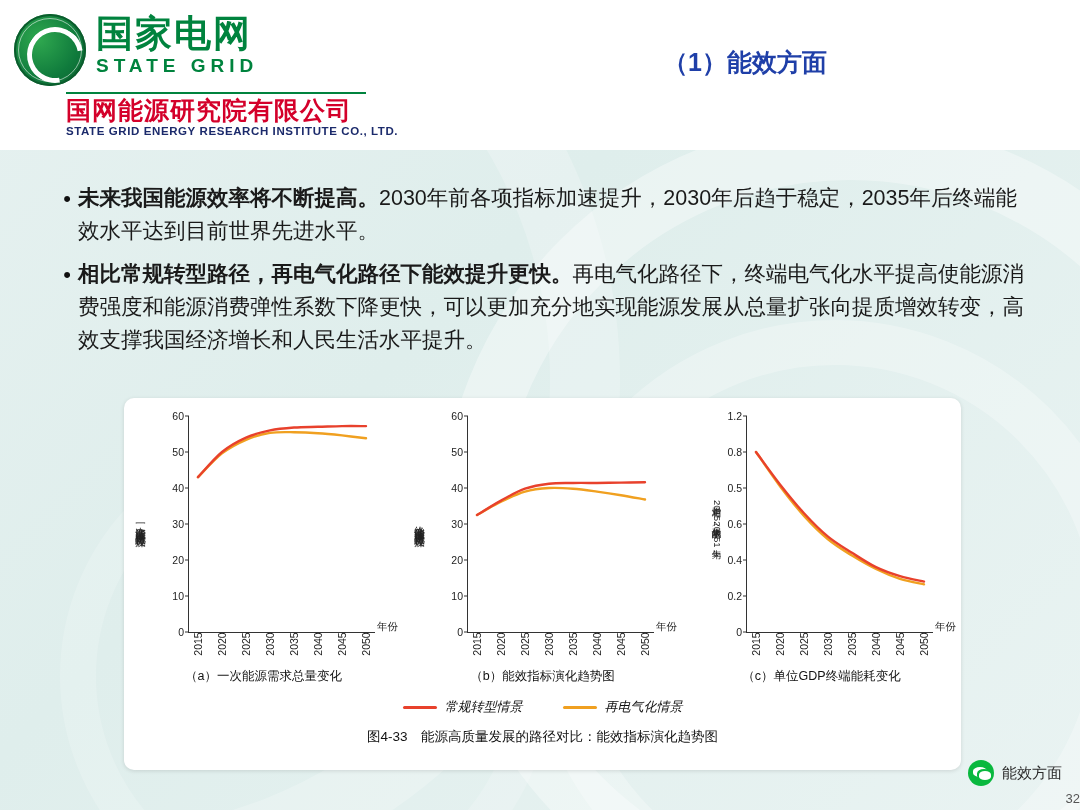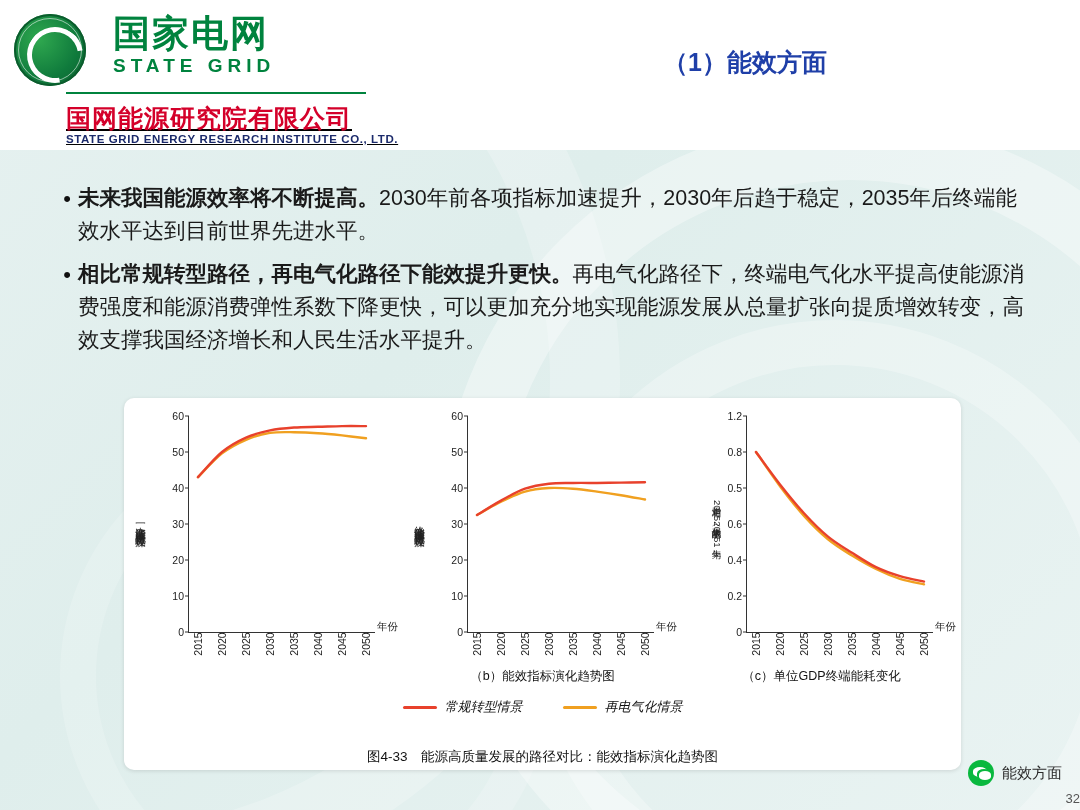--- a/index.html
+++ b/index.html
@@ -31,24 +31,24 @@
     box-shadow:0 0 0 2px #0b5c2d inset;
   }
   .logo-mark:after{
     content:"";position:absolute;left:13px;top:13px;width:46px;height:46px;border-radius:50%;
     border:5px solid #ffffff;border-right-color:transparent;transform:rotate(35deg);
   }
   .logo-mark .ring{
     position:absolute;left:4px;top:4px;right:4px;bottom:4px;border-radius:50%;
     border:1px solid rgba(255,255,255,0.55);
   }
-  .logo-text{margin-left:27px;}
+  .logo-text{margin-left:10px;}
   .cn-name{font-size:37px;font-weight:bold;color:#00833e;letter-spacing:2px;line-height:40px;}
   .en-name{font-size:19px;font-weight:bold;color:#00833e;letter-spacing:5px;line-height:24px;}
-  .inst-block{position:absolute;left:66px;top:104px;text-decoration:underline;}
+  .inst-block{position:absolute;left:66px;top:96px;}
   .inst-cn{font-size:25px;font-weight:bold;color:#d4002a;letter-spacing:1px;line-height:28px;}
   .inst-en{font-size:11.5px;font-weight:bold;color:#1b2a6b;letter-spacing:0.6px;line-height:15px;}
   .rule{position:absolute;left:66px;top:92px;width:300px;height:2px;background:#00833e;}
   .title{
     position:absolute;left:430px;top:44px;width:630px;text-align:center;
     color:#1f3fa8;font-size:25px;font-weight:bold;line-height:36px;
   }
   .title .l2{display:block;}
   
   .bullets{position:absolute;left:56px;top:182px;width:980px;z-index:4;}
@@ -82,21 +82,21 @@
   .xtick{
     position:absolute;top:100%;margin-top:6px;transform:translateX(-50%) rotate(-90deg);
     transform-origin:center center;font-size:10.5px;color:#222;white-space:nowrap;
   }
   .xtickwrap{position:absolute;top:100%;left:0;width:100%;height:46px;}
   .xlabel{position:absolute;left:253px;top:214px;font-size:10.5px;color:#222;}
   .caption{position:absolute;top:262px;left:0;width:100%;text-align:center;font-size:12.5px;color:#111;}
   .legend{position:absolute;left:0;top:300px;width:100%;display:flex;justify-content:center;gap:40px;align-items:center;}
   .lg{display:flex;align-items:center;gap:8px;font-size:13px;color:#111;font-style:italic;}
   .swatch{width:34px;height:3px;border-radius:2px;}
-  .fignum{position:absolute;left:0;top:330px;width:100%;text-align:center;font-size:13.5px;color:#111;margin-top:20px;}
+  .fignum{position:absolute;left:0;top:330px;width:100%;text-align:center;font-size:13.5px;color:#111;}
   
   .wechat{
     position:absolute;right:18px;bottom:24px;display:flex;align-items:center;gap:8px;z-index:6;
   }
   .wc-icon{width:26px;height:26px;border-radius:50%;background:#09b83e;position:relative;}
   .wc-icon:before{
     content:"";position:absolute;left:5px;top:7px;width:14px;height:10px;border-radius:50%/40%;
     background:#fff;
   }
   .wc-icon:after{
@@ -177,20 +177,21 @@
             <div class="xtick" style="left: 129px; top: 0px;">2040</div>
             <div class="xtick" style="left: 153px; top: 0px;">2045</div>
             <div class="xtick" style="left: 177px; top: 0px;">2050</div>
           </div>
           <svg width="186" height="216" viewBox="0 0 186 216" style="position: absolute; left: 0px; top: 0px;">
             <path d="M 9.0 61.2 C 13.0 57.2, 25.0 43.7, 33.0 37.4 C 41.0 31.2, 49.0 27.2, 57.0 23.8 C 65.0 20.3, 73.0 18.2, 81.0 16.9 C 89.0 15.7, 97.0 16.1, 105.0 16.2 C 113.0 16.3, 121.0 16.7, 129.0 17.3 C 137.0 17.8, 145.0 18.6, 153.0 19.4 C 161.0 20.3, 173.0 21.8, 177.0 22.3" fill="none" stroke="#f0a020" stroke-width="2.4" stroke-linecap="round"></path>
             <path d="M 9.0 61.2 C 13.0 57.0, 25.0 42.6, 33.0 36.0 C 41.0 29.4, 49.0 25.2, 57.0 21.6 C 65.0 18.0, 73.0 16.1, 81.0 14.4 C 89.0 12.7, 97.0 12.1, 105.0 11.5 C 113.0 10.9, 121.0 11.0, 129.0 10.8 C 137.0 10.6, 145.0 10.2, 153.0 10.1 C 161.0 10.0, 173.0 10.1, 177.0 10.1" fill="none" stroke="#e8412c" stroke-width="2.4" stroke-linecap="round"></path>
           </svg>
         </div>
       <div class="xlabel">年份</div>
+      <div class="caption">（a）一次能源需求总量变化</div>
     </div>
     <div class="chart-box">
       <div class="ylab">终端能源需求量（亿吨标煤）</div>
       <div class="plot" id="plot-1">
           <div class="ytick" style="top: 216px;">0</div>
           <div class="tickline" style="top: 216px;"></div>
           <div class="ytick" style="top: 180px;">10</div>
           <div class="tickline" style="top: 180px;"></div>
           <div class="ytick" style="top: 144px;">20</div>
           <div class="tickline" style="top: 144px;"></div>

